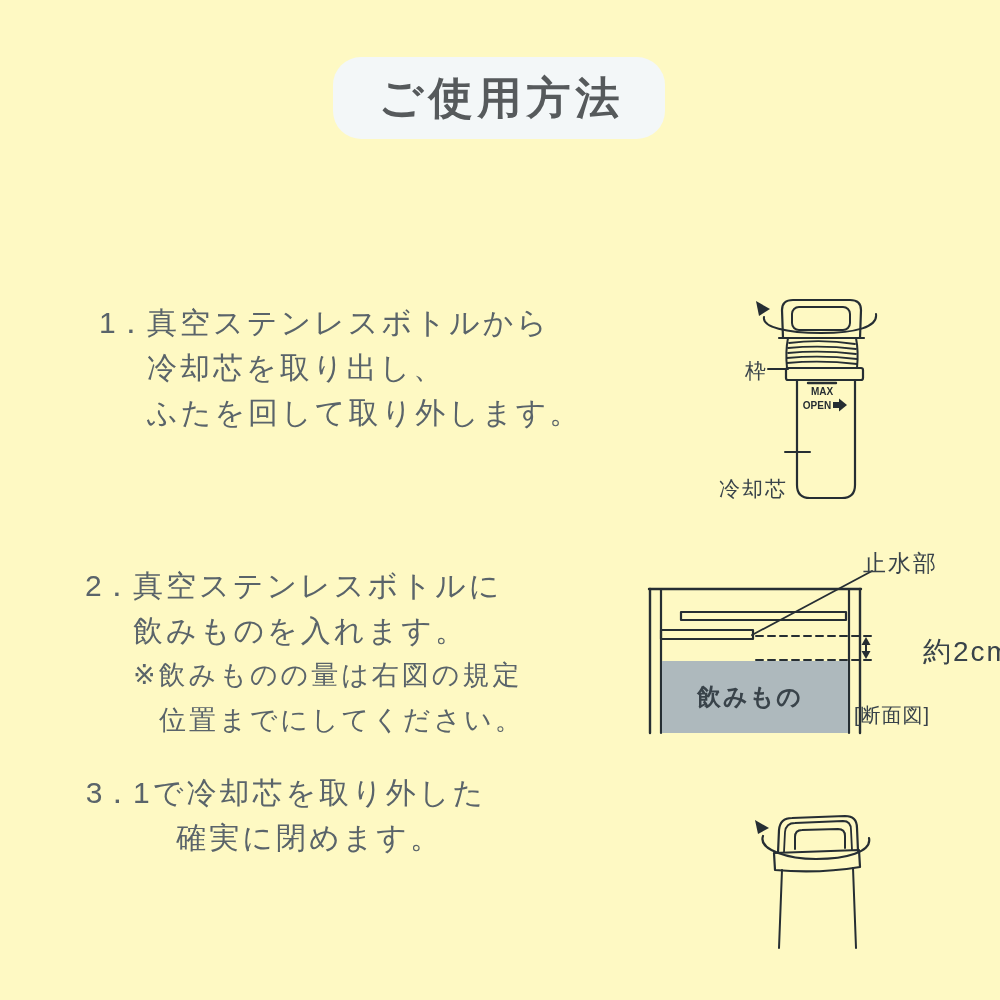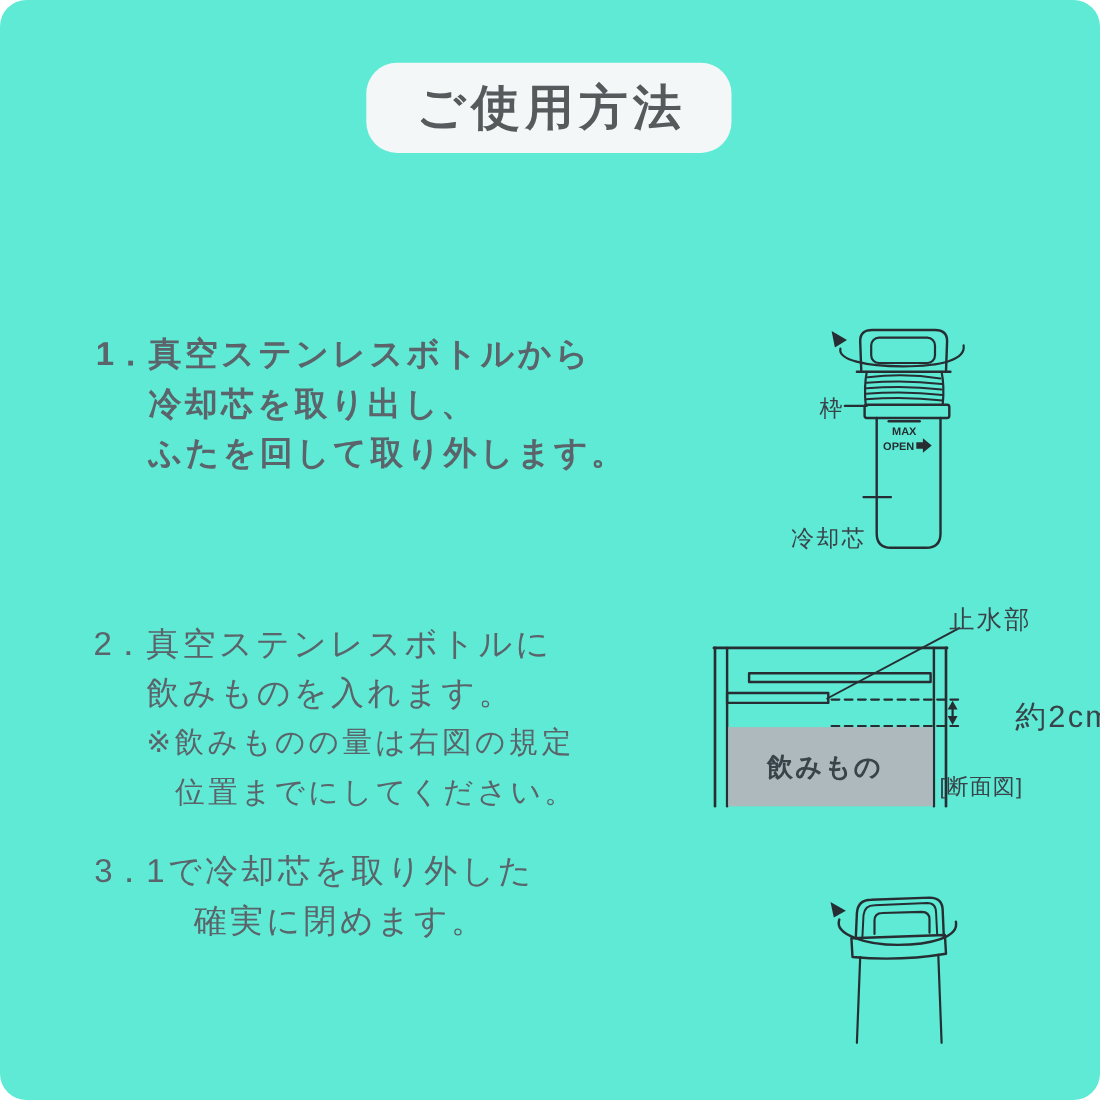--- a/index.html
+++ b/index.html
@@ -1,19 +1,19 @@
 <!DOCTYPE html>
 <html><head>
 <meta charset="utf-8">
 <style>
   html,body{margin:0;padding:0;}
   body{font-family:"Liberation Sans","DejaVu Sans",sans-serif;}
   .canvas{
     position:relative;width:1000px;height:1000px;
-    background:#5eead4;overflow:hidden;border-radius:24px;
+    background:#fef9c3;overflow:hidden;
   }
   .title-box{
     position:absolute;left:333px;top:57px;width:332px;height:82px;
     background:#f3f7f8;border-radius:28px;
     display:flex;align-items:center;justify-content:center;
   }
   .title-text{
     font-size:44px;font-weight:600;color:#565a5c;
     letter-spacing:5px;text-indent:5px;white-space:nowrap;
   }
@@ -47,21 +47,21 @@
 </head>
 <body>
 
 <div class="canvas">
 
   <div class="title-box">
     <span class="title-text">ご使用方法</span>
   </div>
 
 
-  <div class="step" style="left:87px;top:300px;font-weight:bold;">
+  <div class="step" style="left:99px;top:300px;">
     <div><span class="num">1．</span><span>真空ステンレスボトルから</span></div>
     <div class="indent">冷却芯を取り出し、</div>
     <div class="indent">ふたを回して取り外します。</div>
   </div>
 
   <div class="illus" style="left:700px;top:285px;">
     <svg width="260" height="225" viewBox="0 0 260 225">
 
       <g>
         <path class="ln" stroke-width="2" d="M64,32 C62,42 86,48 121,48 C156,48 178,42 176,29"></path>

